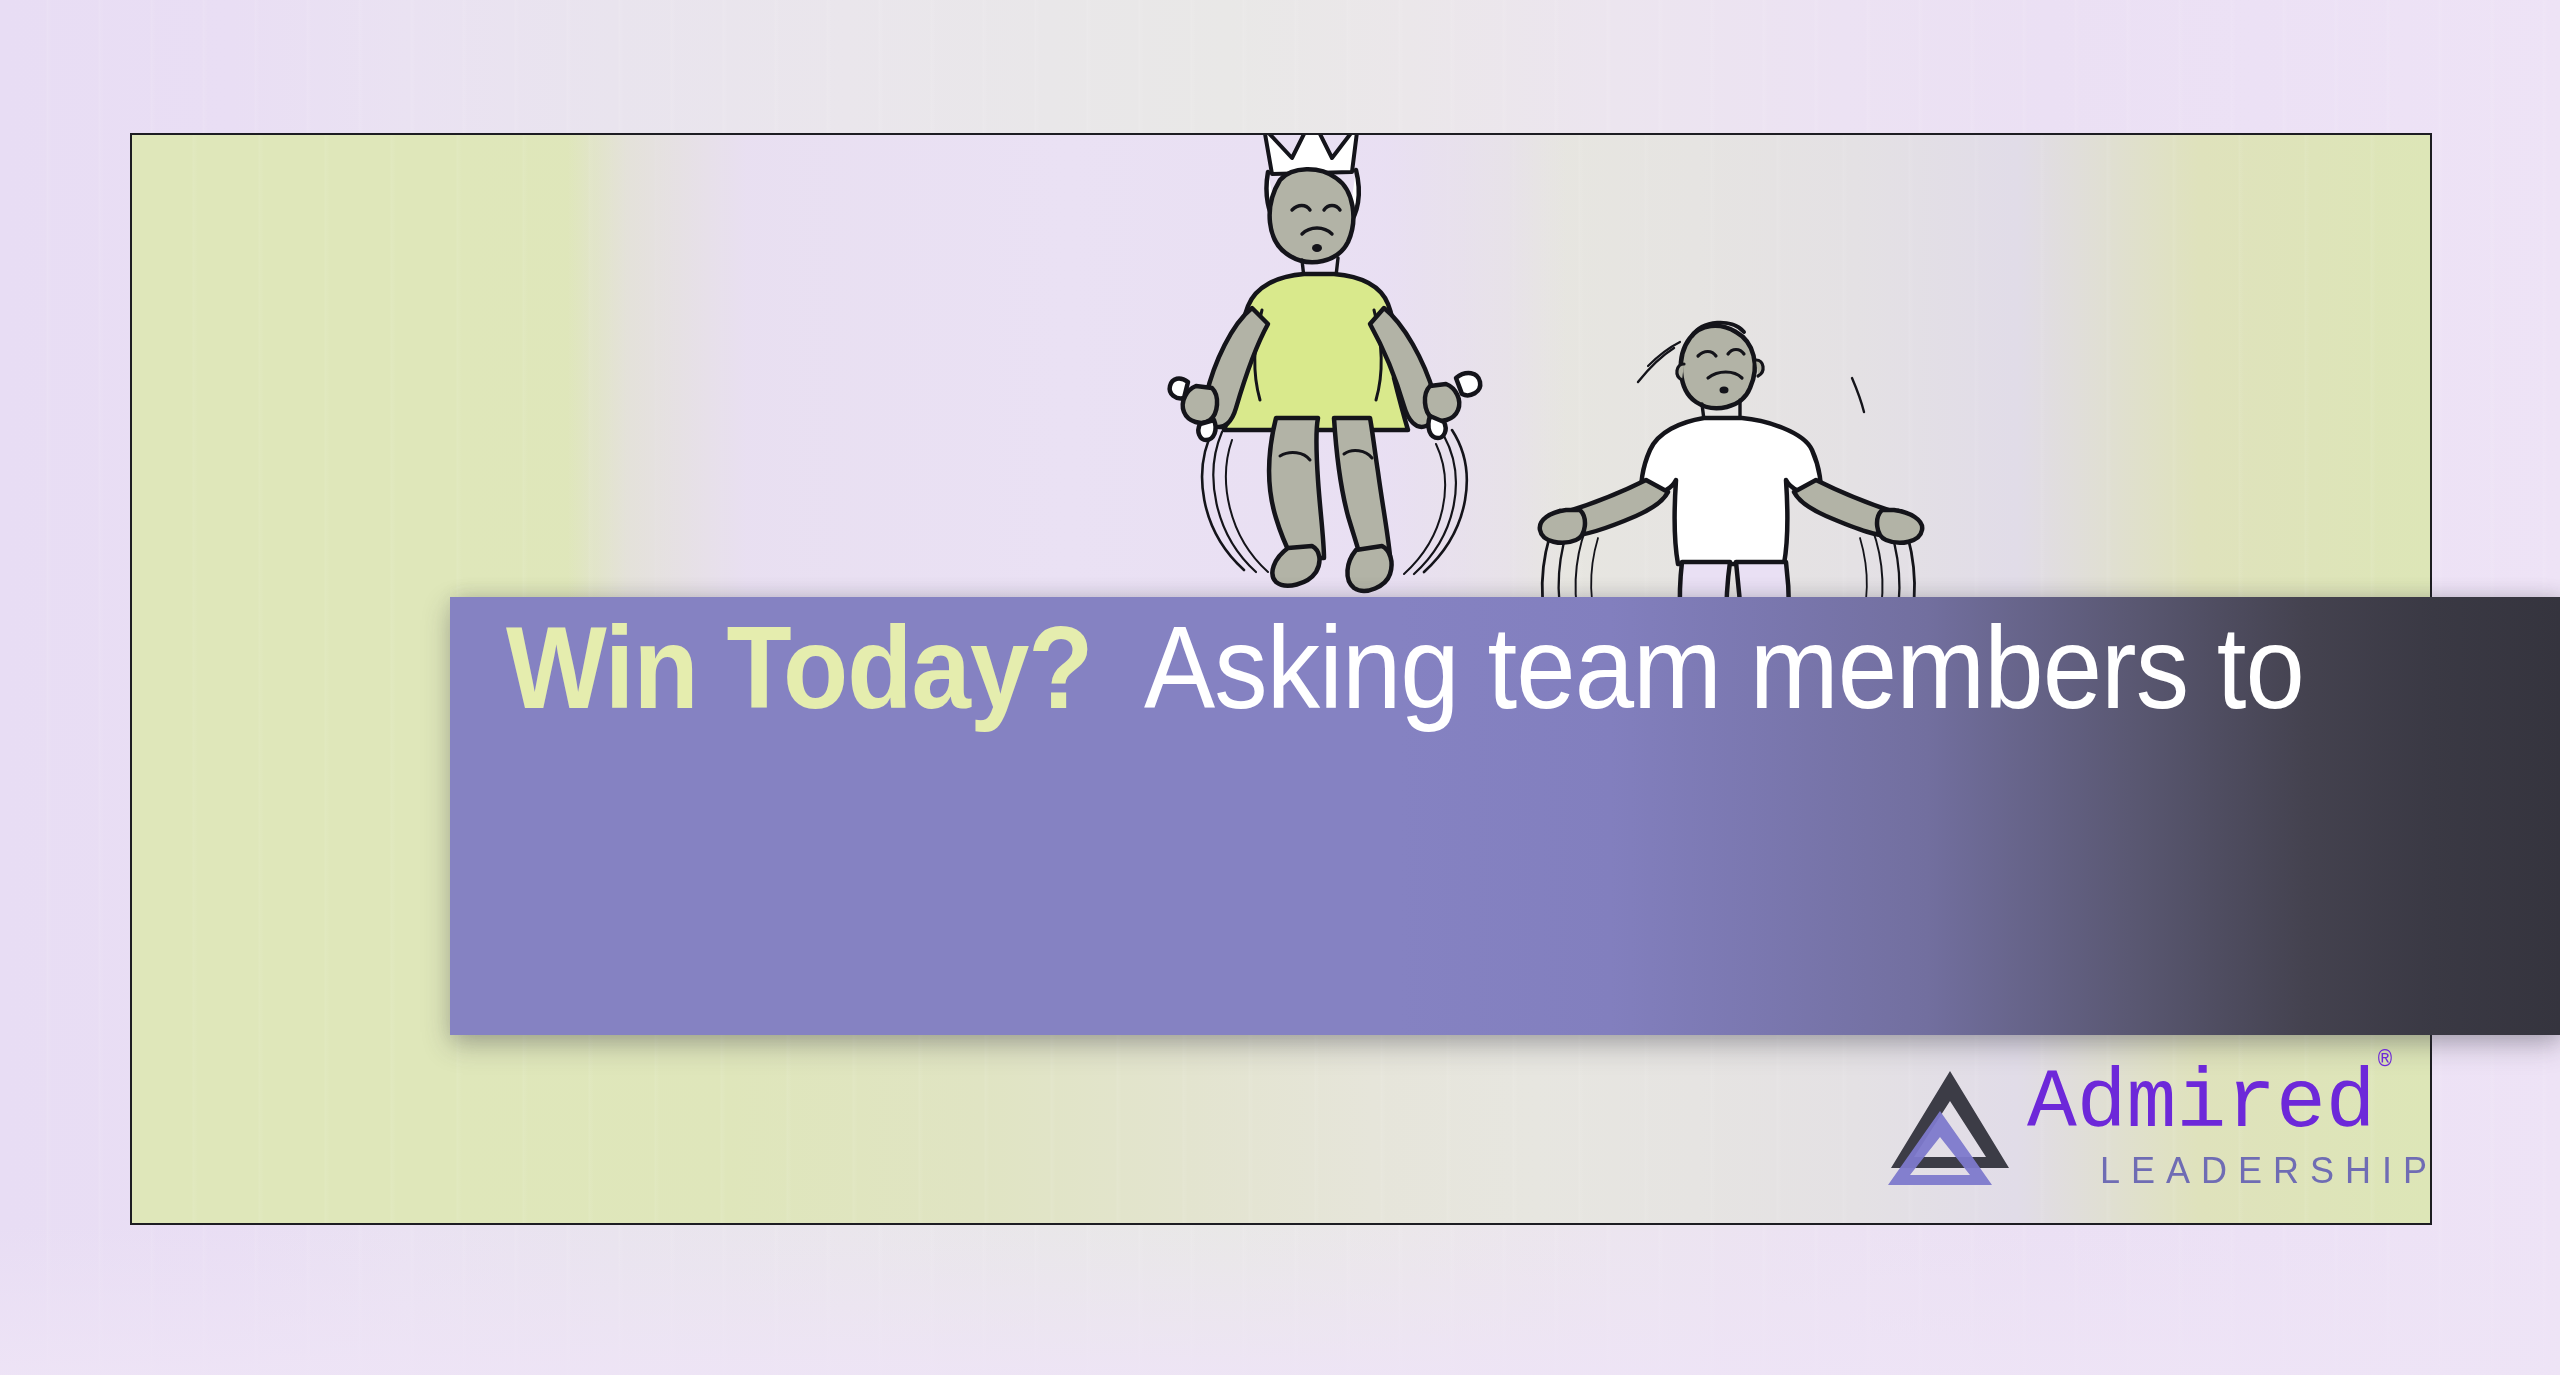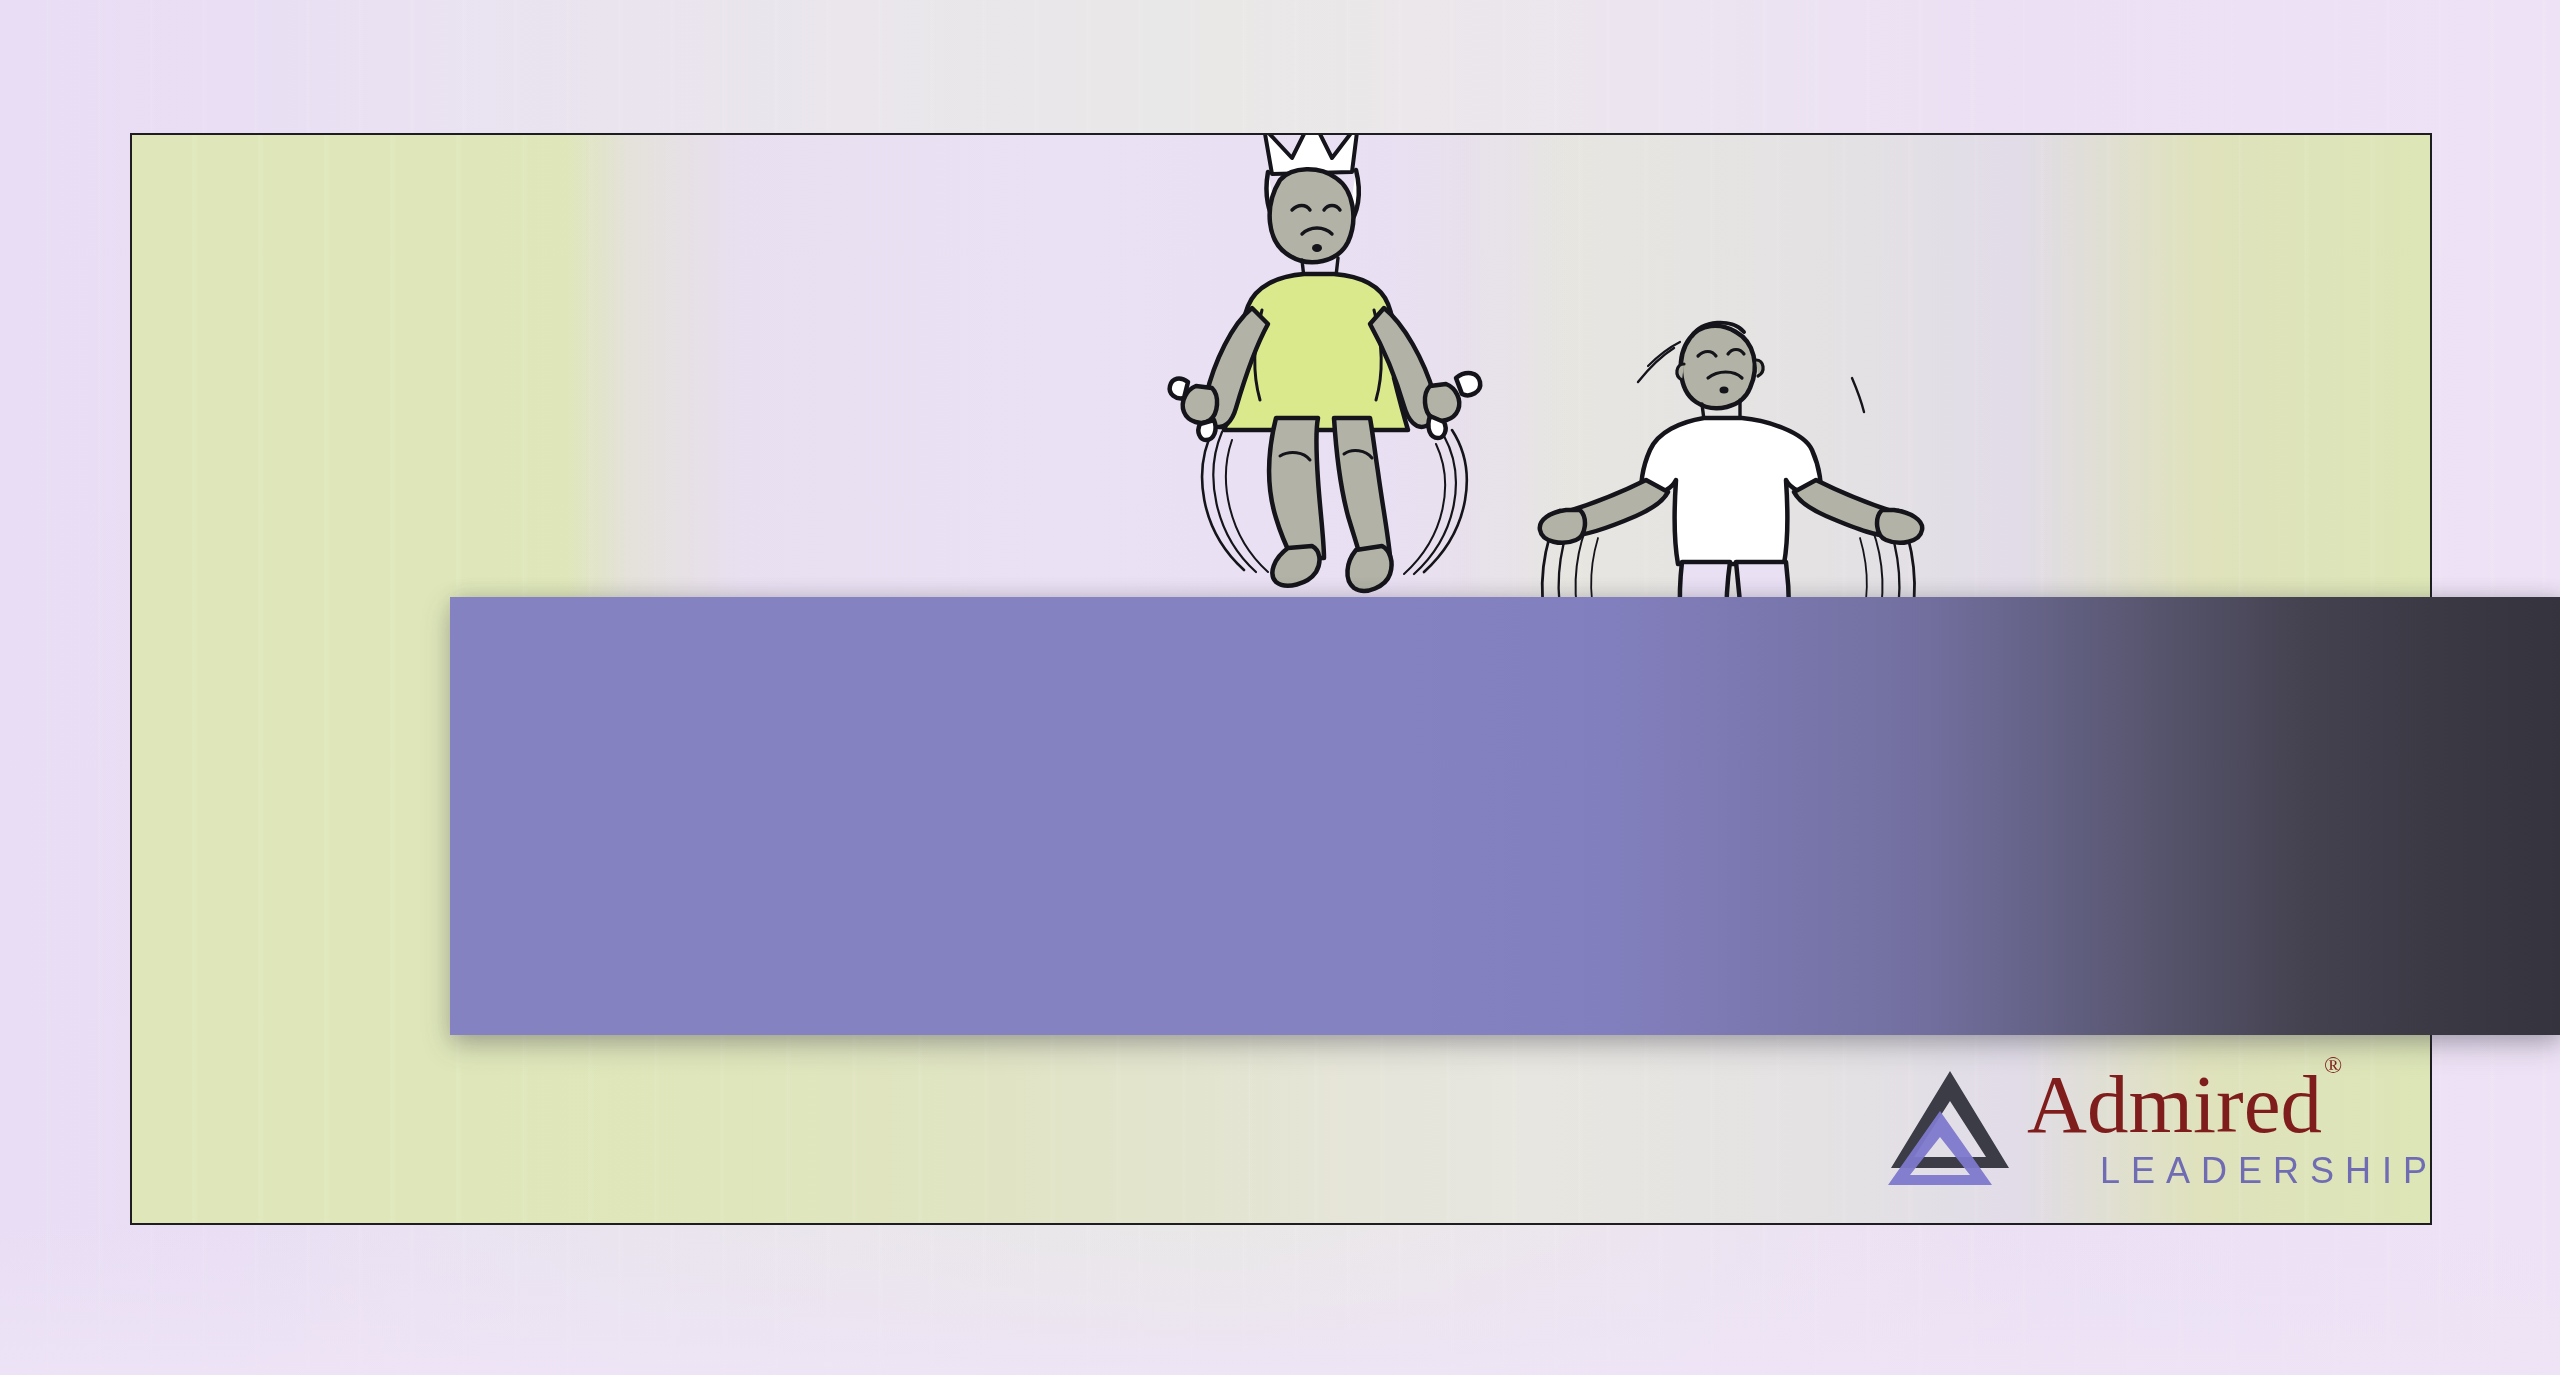--- a/index.html
+++ b/index.html
@@ -181,24 +181,24 @@
     align-items: flex-start;
   }
   #logo-mark { width: 125px; height: 118px; flex: 0 0 auto; margin-top: 2px;}
   #logo-text {
     margin-left: 14px;
     display: flex;
     flex-direction: column;
     align-items: flex-start;
   }
   #logo-word {
-    font-family: Liberation Serif, serif;
+    font-family: Liberation Mono, monospace;
     font-size: 83px;
     line-height: 0.95;
-    color: #7f1d1d;
+    color: #6d28d9;
     letter-spacing: 0px;
     position: relative;
     white-space: nowrap;
     text-align: right;
   }
   #logo-reg {
     font-size: 24px;
     vertical-align: super;
     line-height: 1;
     position: relative;
@@ -374,20 +374,21 @@
 
       <g stroke="none" fill="#0c0c12">
         <ellipse cx="194" cy="516" rx="36" ry="9" transform="rotate(-4 194 516)"></ellipse>
         <ellipse cx="256" cy="516" rx="34" ry="9" transform="rotate(-3 256 516)"></ellipse>
       </g>
     </svg>
   </div>
 
   <div id="banner">
     <div id="banner-inner">
+      <span class="hl"><span class="ttl">Win Today?</span><span class="sub">Asking team members to</span></span>
     </div>
   </div>
 
   <div id="logo">
     <svg id="logo-mark" viewBox="0 0 125 118">
 
       <path d="M62 4 L121 101 L3 101 Z M62 34 L98 90 L26 90 Z" fill="#3c3c46" fill-rule="evenodd"></path>
 
       <path d="M52 44 L104 118 L0 118 Z M52 70 L82 108 L22 108 Z" fill="#7d79cc" fill-rule="evenodd" opacity="0.95"></path>
     </svg>

